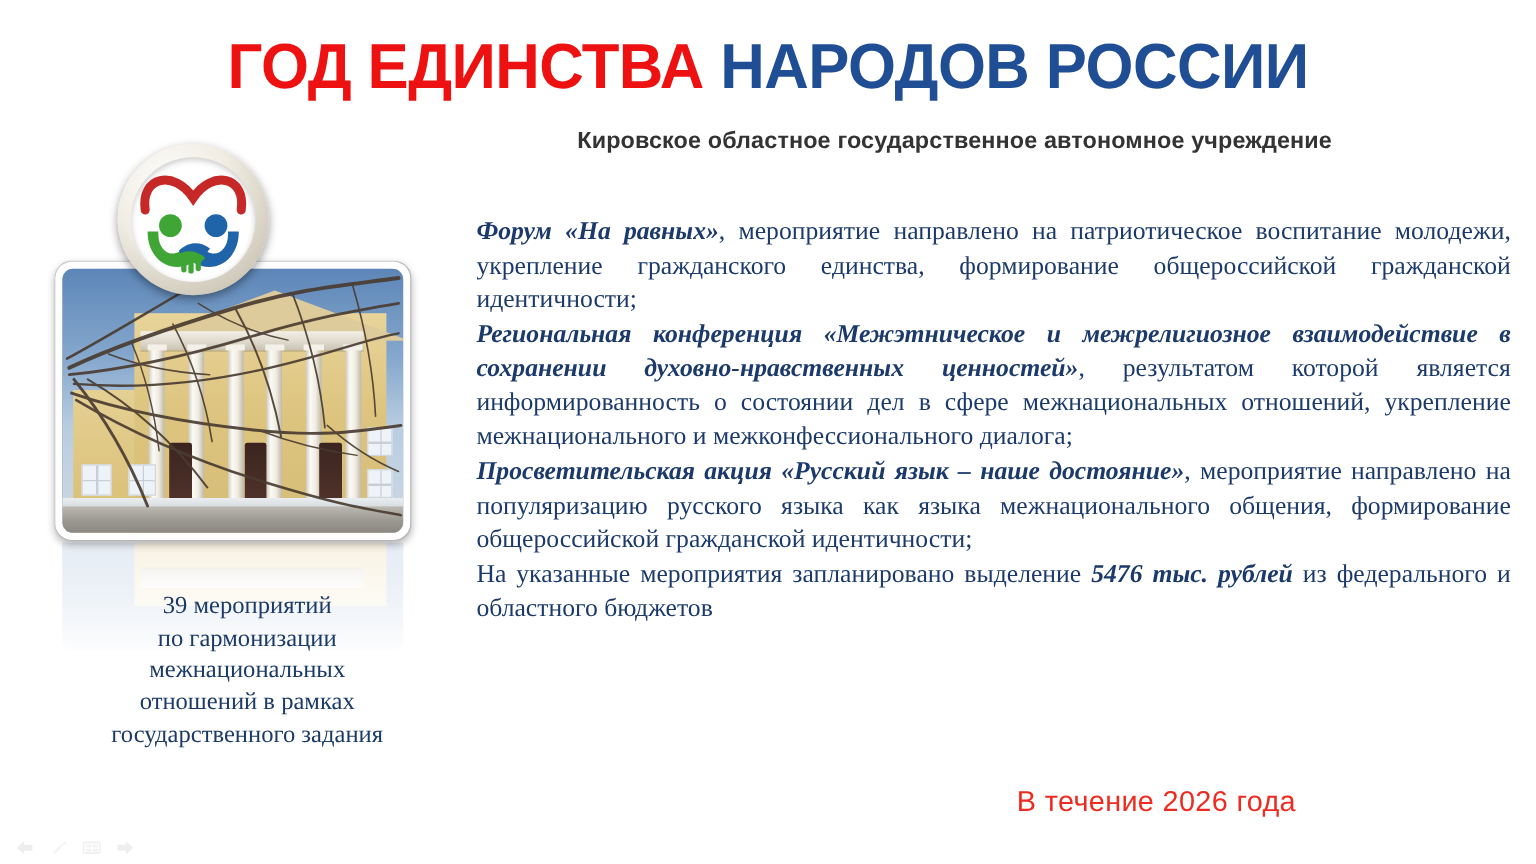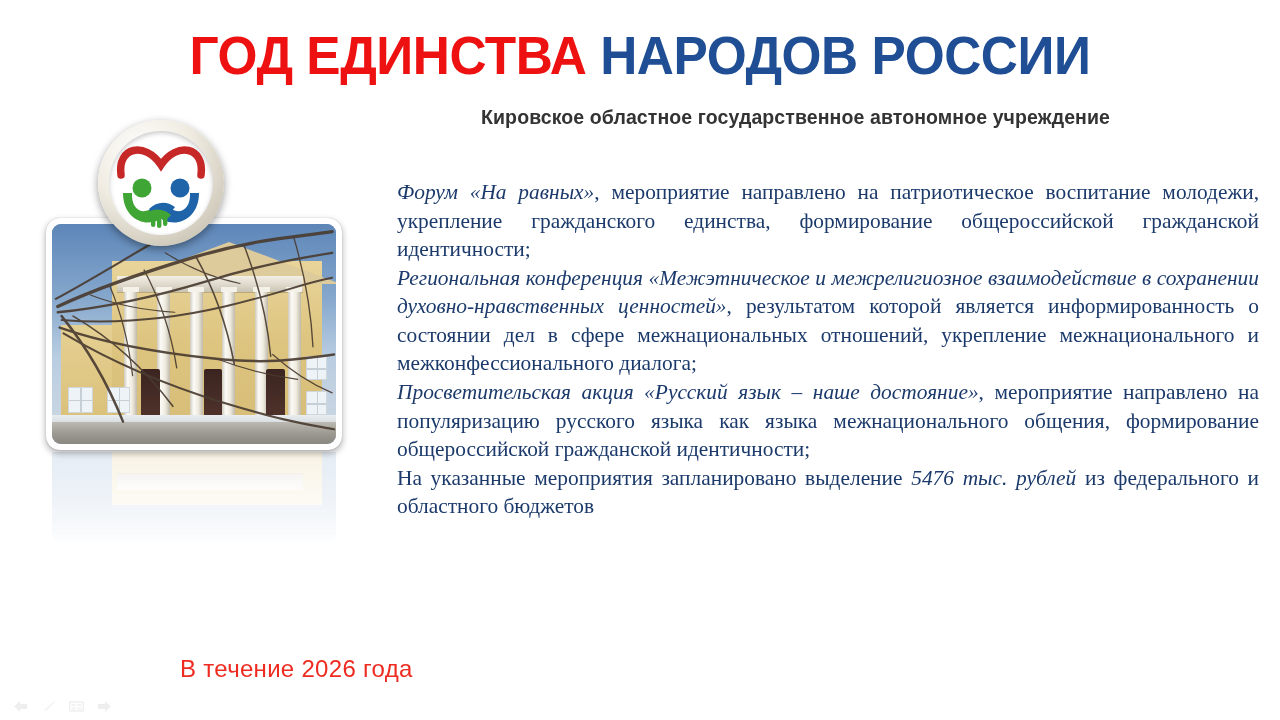--- a/index.html
+++ b/index.html
@@ -213,31 +213,31 @@
     width: 862px;
     font-family: "Liberation Serif", serif;
     font-size: 21.4px;
     line-height: 1.335;
     color: #1B3A6B;
     text-align: justify;
     text-justify: inter-word;
   }
   #body-text p { margin: 0; }
   #body-text .em {
-    font-weight: normal;
+    font-weight: bold;
     font-style: italic;
   }
 
   
   #footer-note {
     position: absolute;
     left: 180px;
     top: 655px;
     width: 900px;
-    text-align: left;
+    text-align: right;
     font-family: "Liberation Sans", sans-serif;
     font-size: 24px;
     color: #EE2B20;
     letter-spacing: 0.3px;
   }
 
   
   #presenter-controls {
     position: absolute;
     left: 12px;
@@ -348,20 +348,27 @@
         <path d="M38 82 C 46 76, 56 78, 62 84 L 56 90 C 50 86, 44 86, 40 90 Z" fill="#3FA535"></path>
         <g fill="#3FA535">
           <rect x="42" y="86" width="4.4" height="10" rx="2.2"></rect>
           <rect x="48" y="87" width="4.4" height="10" rx="2.2"></rect>
           <rect x="54" y="86" width="4.4" height="9" rx="2.2"></rect>
         </g>
       </svg>
     </div>
   </div>
 
+  <div id="left-caption">
+    <div>39 мероприятий</div>
+    <div>по гармонизации</div>
+    <div>межнациональных</div>
+    <div>отношений в рамках</div>
+    <div>государственного задания</div>
+  </div>
 </div>
 
 <div id="body-text">
 
   <p>
     <span class="em">Форум «На равных»</span><span>, мероприятие направлено на патриотическое воспитание молодежи, укрепление гражданского единства, формирование общероссийской гражданской идентичности;</span>
   </p>
 
   <p>
     <span class="em">Региональная конференция «Межэтническое и межрелигиозное взаимодействие в сохранении духовно-нравственных ценностей»</span><span>, результатом которой является информированность о состоянии дел в сфере межнациональных отношений, укрепление межнационального и межконфессионального диалога;</span>

